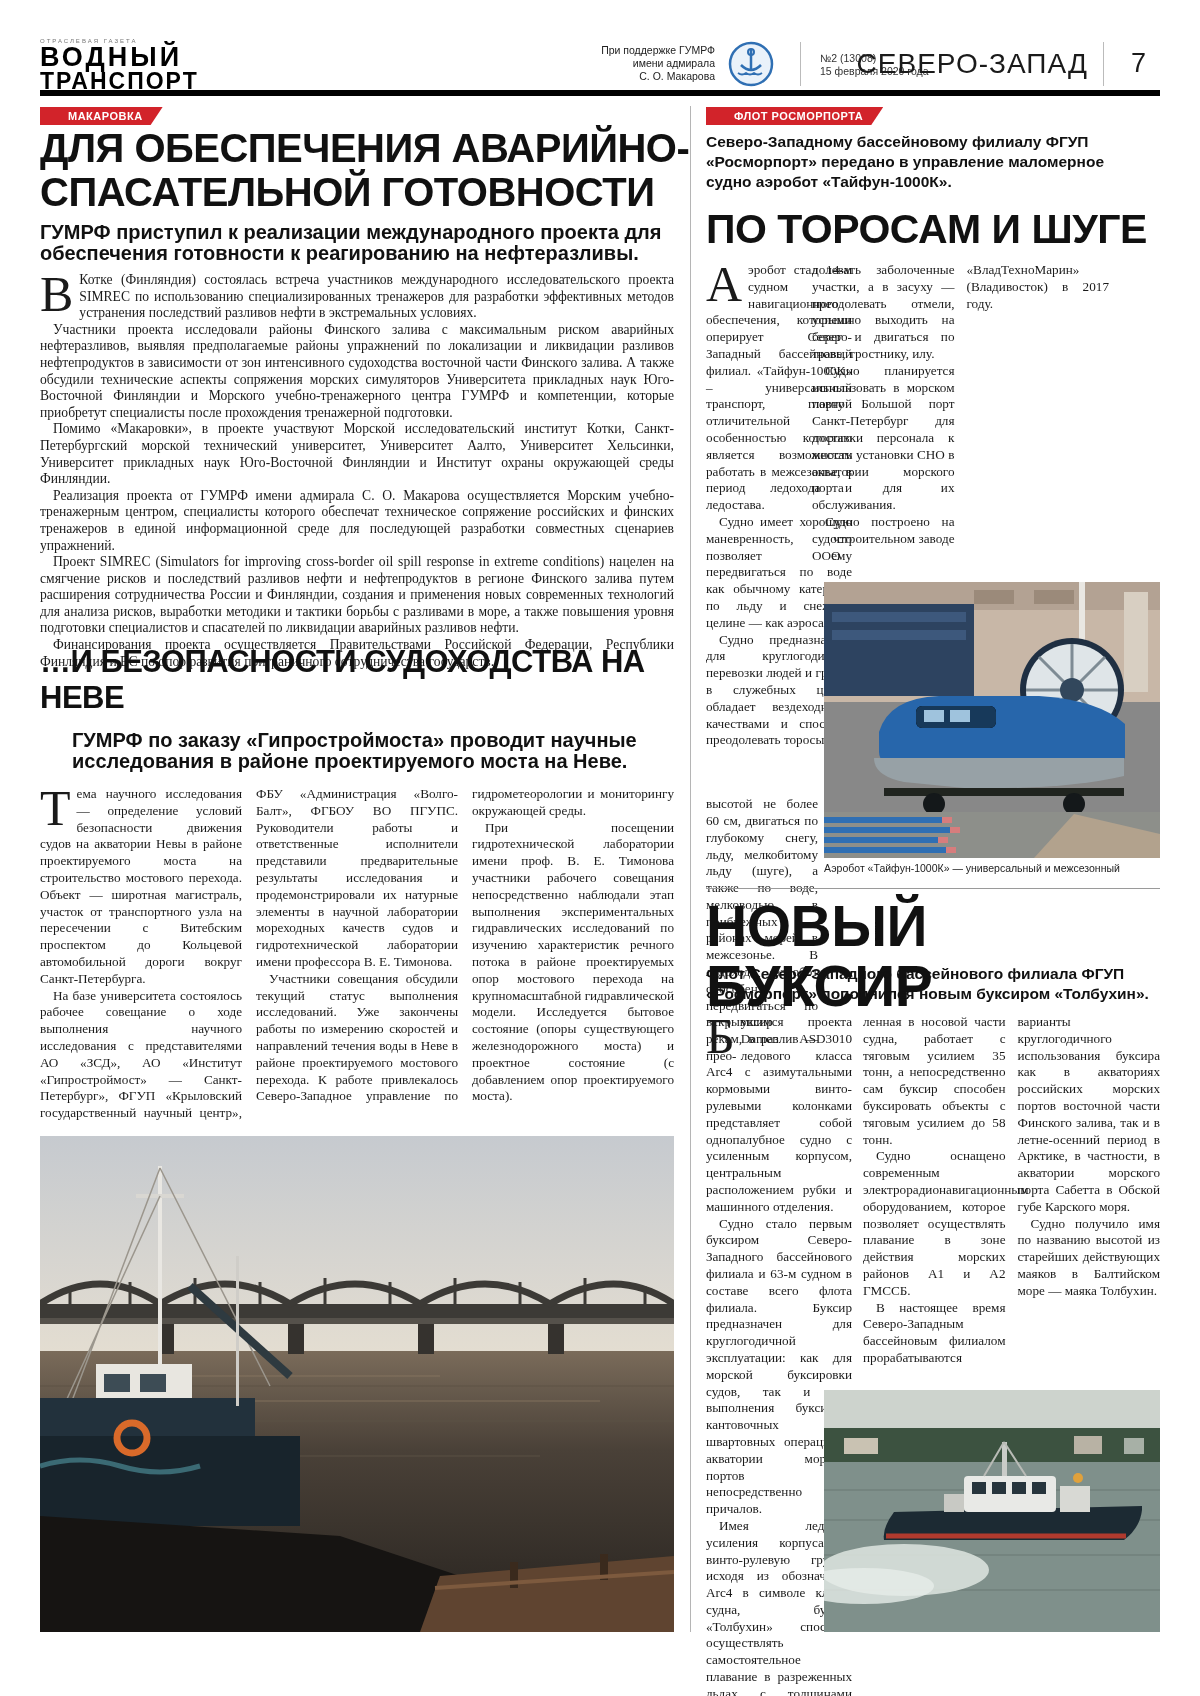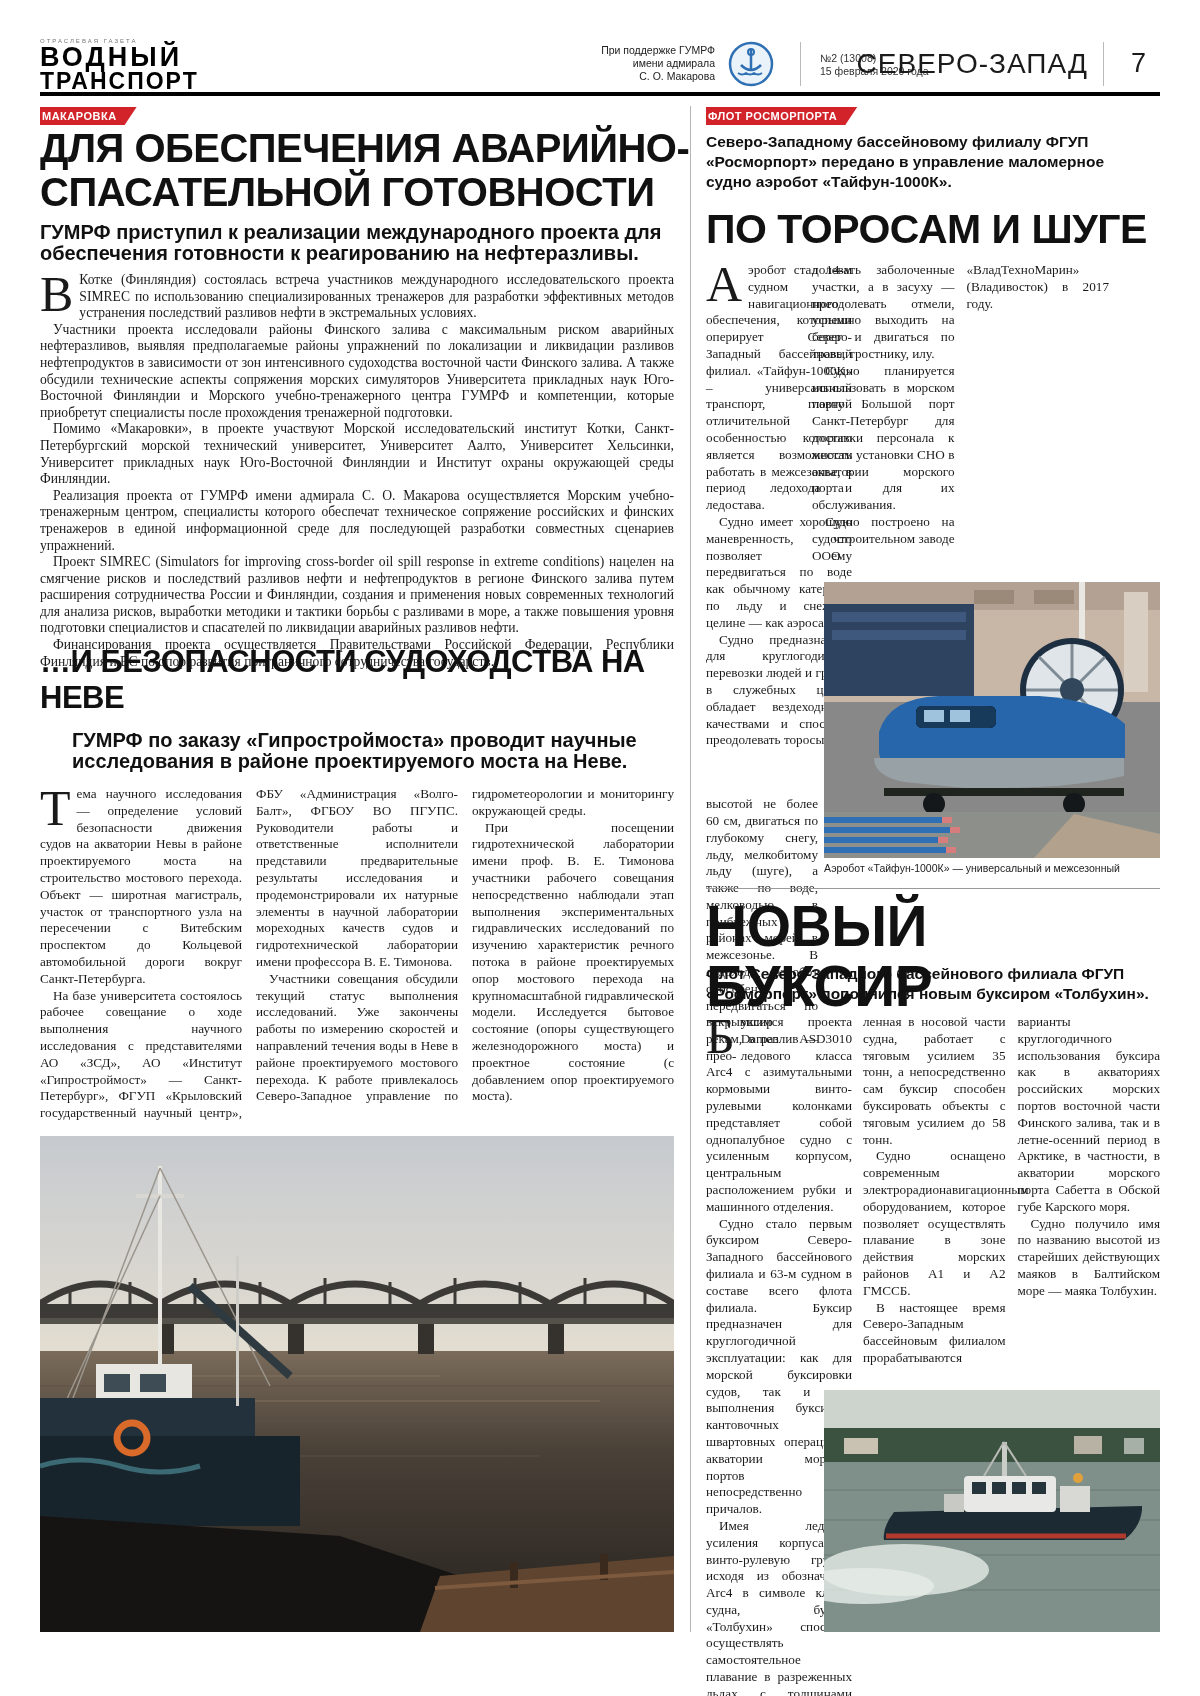--- a/index.html
+++ b/index.html
@@ -4,37 +4,37 @@
 <style>
   * { margin:0; padding:0; box-sizing:border-box; }
   html,body { background:#e8e8e8; }
   .page {
     position:relative; width:1200px; height:1696px; margin:0 auto;
     background:#ffffff; overflow:hidden;
     font-family:"Liberation Serif", serif; color:#1a1a1a;
   }
   
   .header { position:absolute; left:40px; top:36px; width:1120px; height:60px;
-            border-bottom:4px solid #000000; font-family:"Liberation Sans",sans-serif; }
+            border-bottom:6px solid #000000; font-family:"Liberation Sans",sans-serif; }
   .logo { position:absolute; left:0; top:2px; }
   .logo-tagline { font-size:6px; letter-spacing:2px; color:#777; display:block; margin-bottom:1px;}
   .logo-l1 { font-size:27px; font-weight:900; letter-spacing:3px; line-height:25px; color:#000;}
   .logo-l2 { font-size:23px; font-weight:900; letter-spacing:2px; line-height:22px; color:#000;text-align:right;}
   .support { position:absolute; left:420px; top:8px; width:255px; text-align:right;
              font-size:10.5px; line-height:13px; color:#222; }
   .emblem { position:absolute; left:688px; top:5px; width:46px; height:46px; }
   .hsep1 { position:absolute; left:760px; top:6px; width:1px; height:44px; background:#bbb; }
   .issue { position:absolute; left:780px; top:16px; font-size:10.5px; line-height:13px; color:#333; }
   .section-name { position:absolute; right:72px; top:12px; font-size:28px; font-weight:400;
                   letter-spacing:1px; color:#1a1a1a; font-stretch:condensed;}
   .hsep2 { position:absolute; right:56px; top:6px; width:1px; height:44px; background:#bbb; }
   .page-num { position:absolute; right:14px; top:12px; font-size:27px; color:#1a1a1a; }
   
   .tag { display:inline-block; background:#d2232a; color:#fff; font-family:"Liberation Sans",sans-serif;
-         font-size:11px; font-weight:700; letter-spacing:.5px; padding:3px 20px 3px 2px;
+         font-size:11px; font-weight:700; letter-spacing:.5px; padding:3px 20px 3px 28px;
          clip-path:polygon(0 0,100% 0,calc(100% - 12px) 100%,0 100%); }
   
   .headline { font-family:"Liberation Sans",sans-serif; font-weight:700; color:#111;
               font-stretch:condensed; letter-spacing:-.5px; white-space:pre-line; }
   .lede { font-family:"Liberation Sans",sans-serif; font-weight:700; color:#111;
           font-stretch:condensed; }
   
   .bodytext { font-size:13.6px; line-height:16.6px; text-align:justify; }
   .coltext  { font-size:13.2px; line-height:16.8px; text-align:justify; }
   .para { text-indent:13px; }

